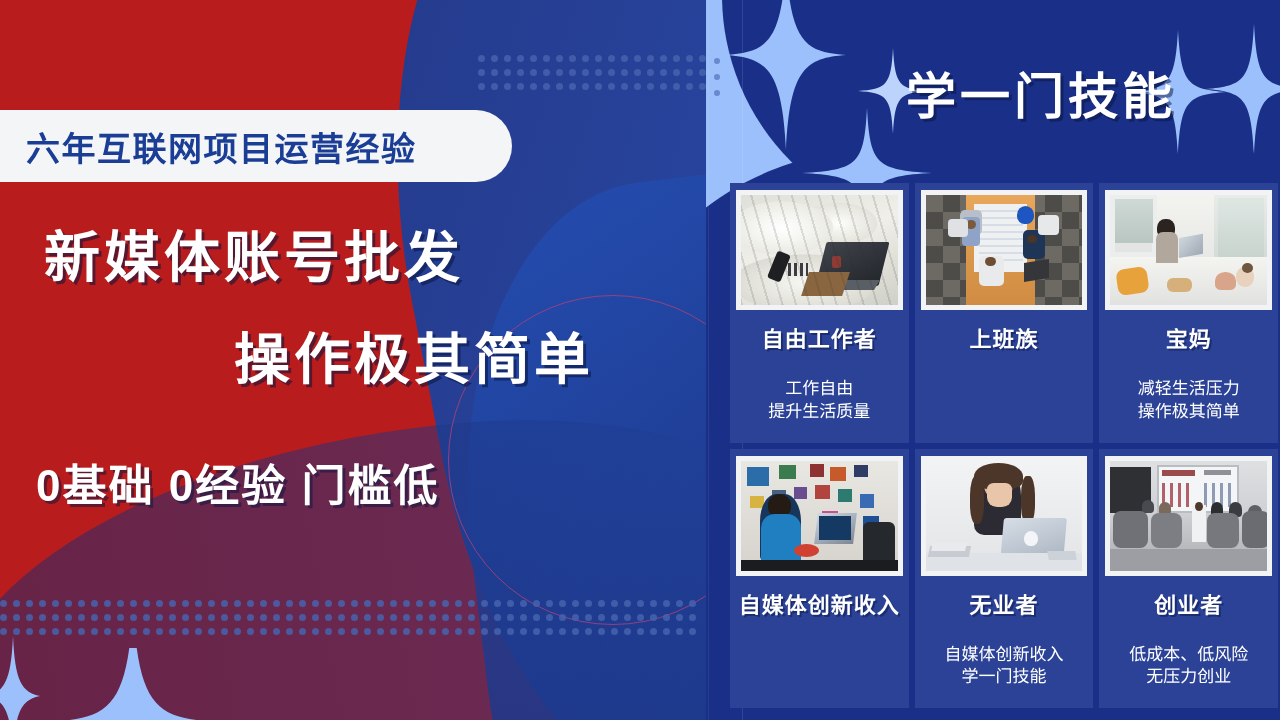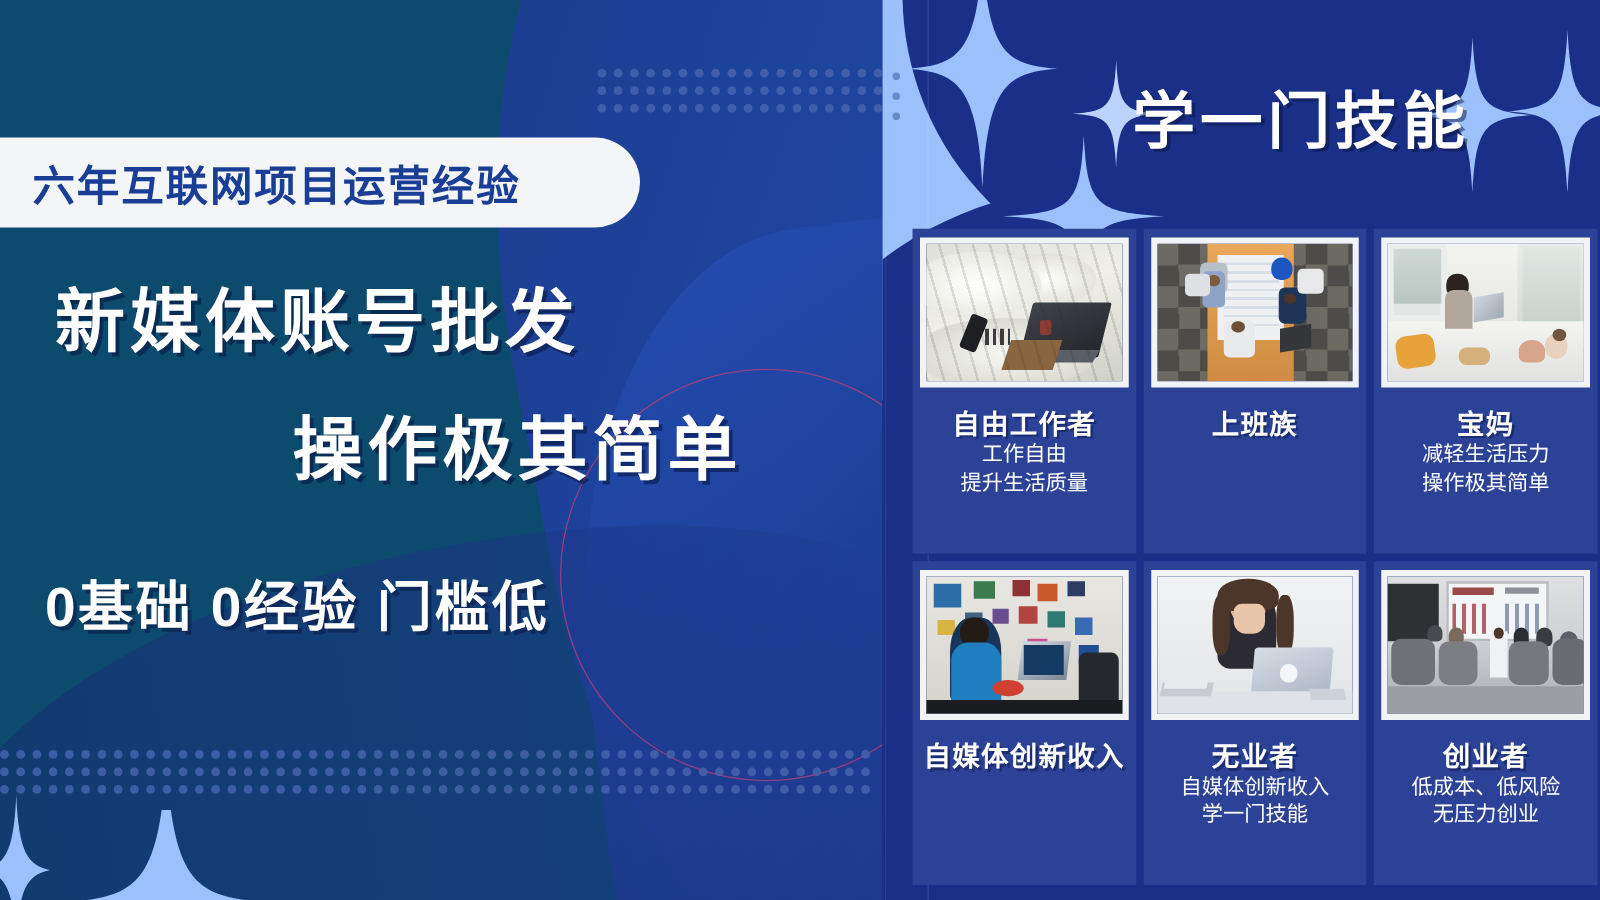--- a/index.html
+++ b/index.html
@@ -10,21 +10,21 @@
     font-family:"Liberation Sans","DejaVu Sans",sans-serif;
   }
   #stage {
     position:relative; width:1280px; height:720px; overflow:hidden;
     background:#17296e;
   }
 
   
   .left-panel {
     position:absolute; left:0; top:0; width:706px; height:720px;
-    background:#0c4a6e; overflow:hidden;
+    background:#b91c1c; overflow:hidden;
   }
   
   .wedge-a {
     position:absolute; left:330px; top:-120px; width:520px; height:980px;
     background:linear-gradient(118deg,#1d3b8f 0%,#1f45a2 48%,#16296d 100%);
     transform:rotate(-11deg); transform-origin:top left;
     border-radius:44% 0 0 40%;
     opacity:.95;
   }
   .wedge-b {
@@ -141,21 +141,21 @@
     background:#243a7f;
   }
   .card-photo .ph { position:absolute; inset:0; }
   .card-title {
     margin-top:11px;
     font-size:22px; font-weight:bold; color:#ffffff;
     letter-spacing:1px; white-space:nowrap;
     text-shadow: 2px 2px 0 rgba(8,20,64,.45);
   }
   .card-lines {
-    margin-top:0; text-align:center;
+    margin-top:25px; text-align:center;
     color:#ffffff; font-size:17px; line-height:1.35;
     white-space:nowrap;
   }
 
   
   .rp-spark { position:absolute; }
 </style>
 </head>
 <body>
 

